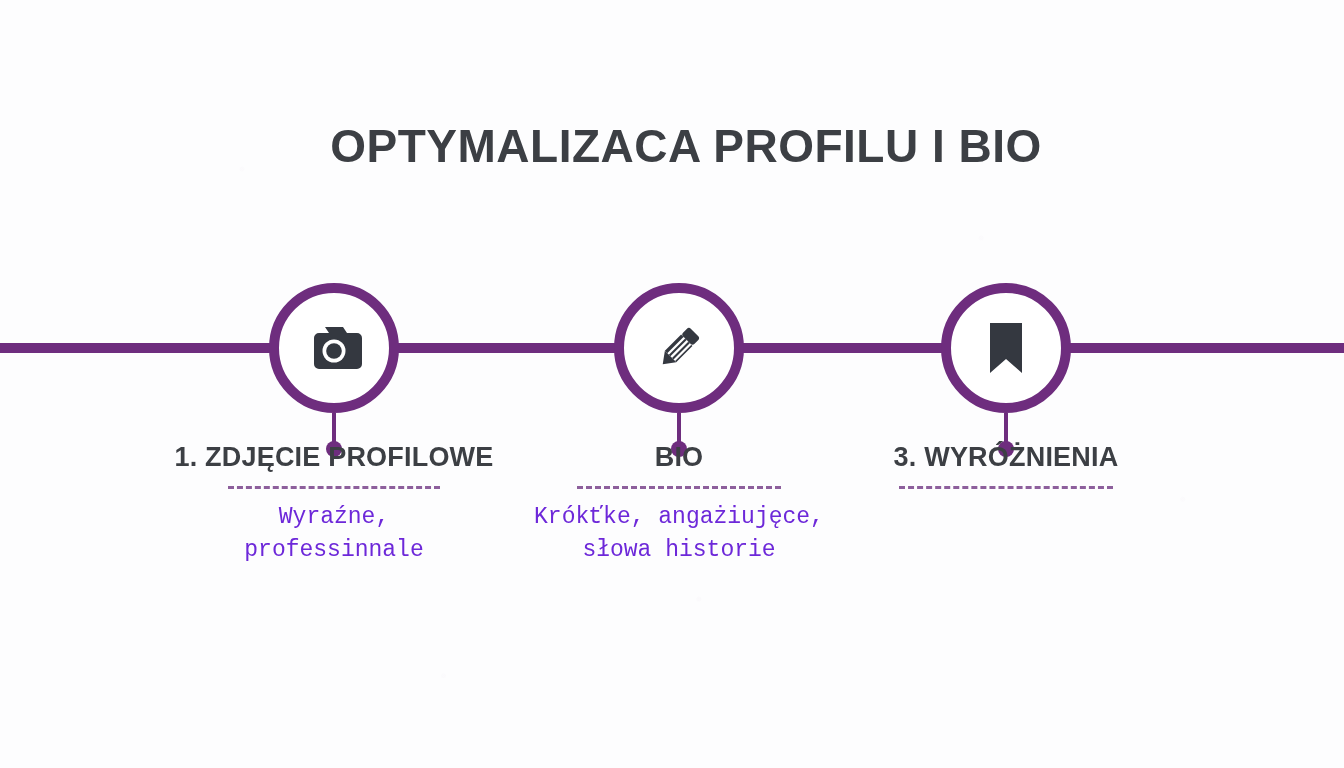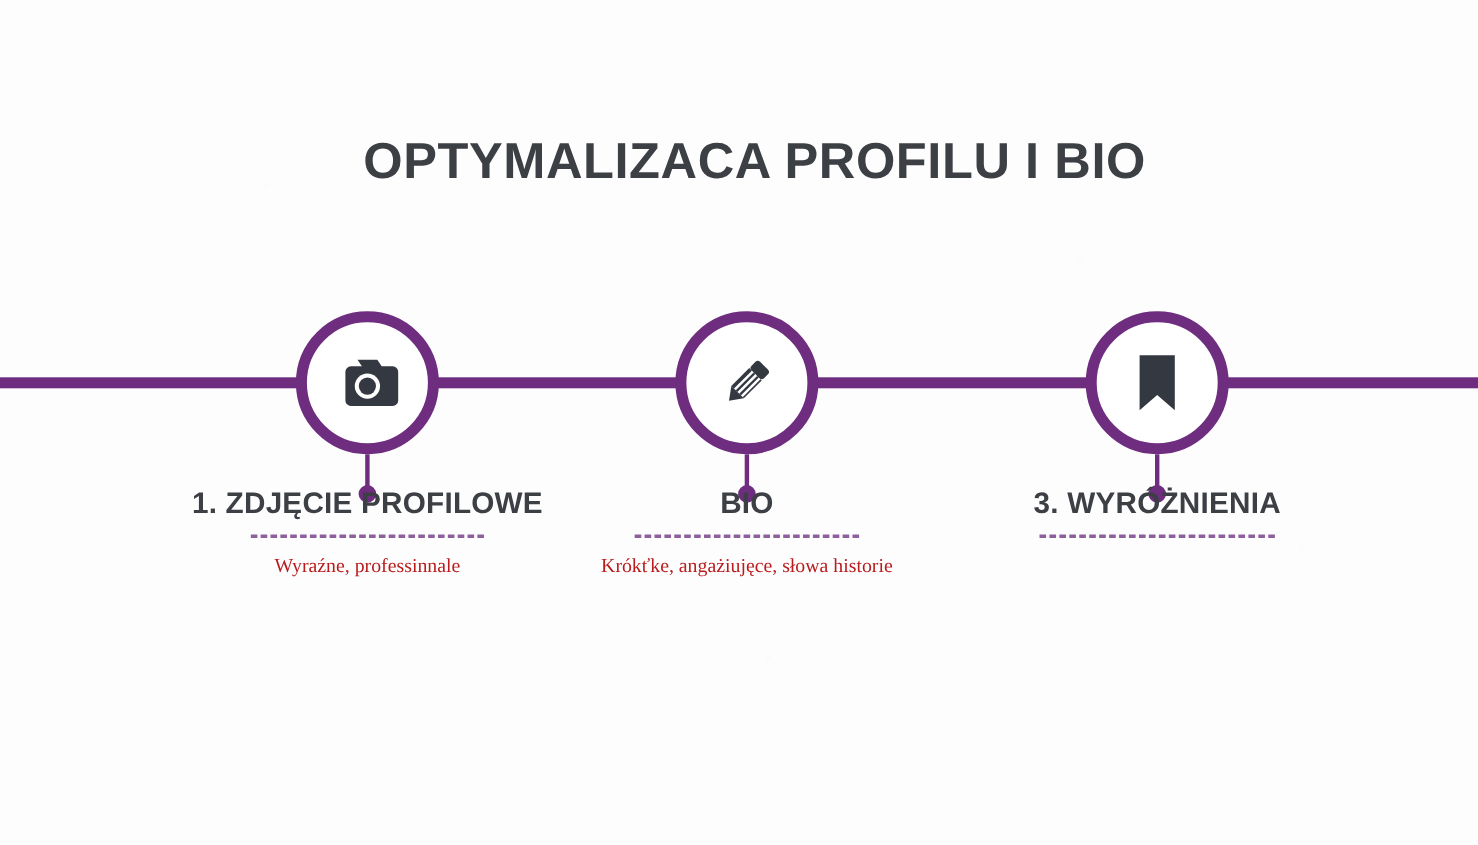--- a/index.html
+++ b/index.html
@@ -144,33 +144,33 @@
   .divider {
     margin: 13px auto 12px auto;
     height: 0;
     border-top: 3px dashed #8d5f9c;
   }
   .divider.w1 { width: 212px; }
   .divider.w2 { width: 204px; }
   .divider.w3 { width: 214px; }
 
   .step-desc {
-    font-family: Liberation Serif, serif;
-    font-size: 18px;
+    font-family: Liberation Mono, monospace;
+    font-size: 23px;
     font-weight: 400;
-    color: #b91c1c;
+    color: #6d28d9;
     line-height: 1.45;
     max-width: 300px;
     margin: 0 auto;
   }
 
   
   #step-1, #labels-1 { left: 334px; }
   #step-2, #labels-2 { left: 679px; }
-  #step-3, #labels-3 { left: 1052px; }
+  #step-3, #labels-3 { left: 1006px; }
 </style>
 </head>
 <body>
 
 <div id="infographic">
 
   <div class="noise-layer"></div>
 
   <h1 class="title">OPTYMALIZACA PROFILU I BIO</h1>
 

